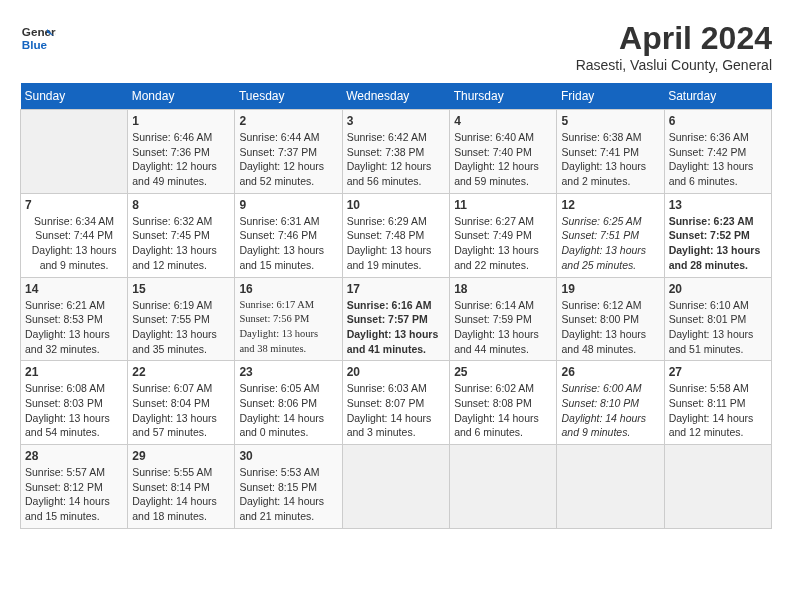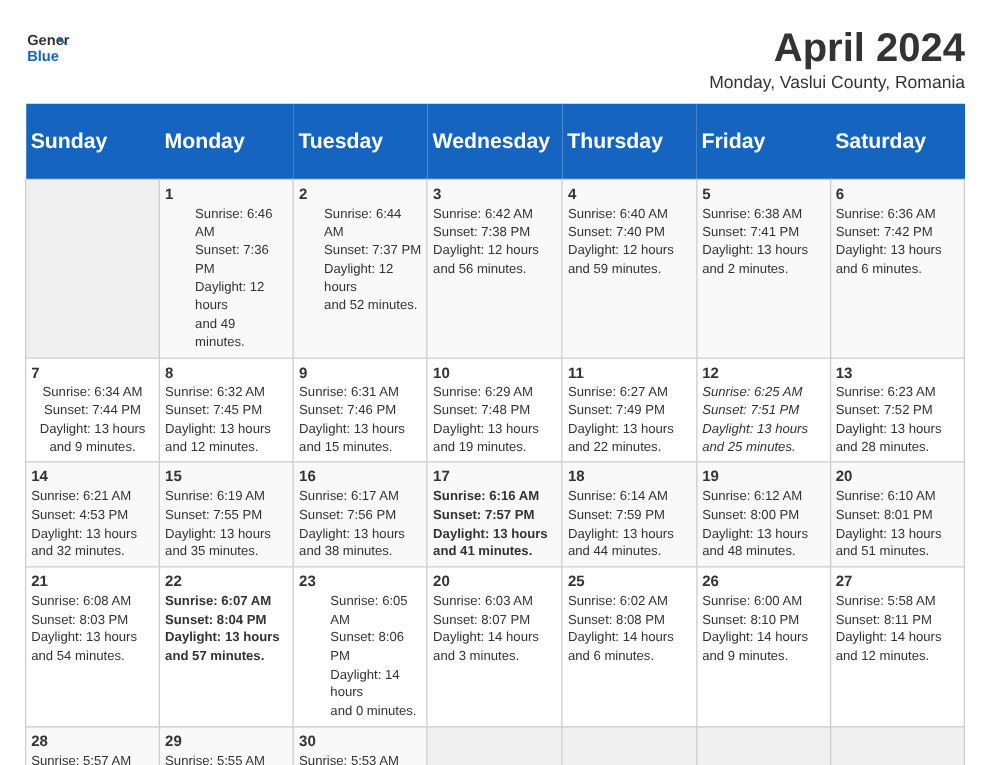--- a/index.html
+++ b/index.html
@@ -38,24 +38,24 @@
       color: #333;
     }
     table {
       width: 100%;
       border-collapse: collapse;
       font-size: 11px;
     }
     thead tr th {
       background-color: #1565c0;
       color: white;
-      padding: 20px 4px;
+      padding: 6px 4px;
       text-align: left;
-      font-size: 17px;
-      font-weight: bold;
+      font-size: 12px;
+      font-weight: normal;
     }
     tbody tr td {
       border: 1px solid #ccc;
       vertical-align: top;
       padding: 4px;
       width: 108px;
       min-height: 80px;
     }
     tbody tr:nth-child(odd) td {
       background: #f9f9f9;
@@ -84,49 +84,49 @@
 <div class="header">
   <div class="logo">
     <svg class="logo-icon" viewBox="0 0 40 40">
       <text x="2" y="18" font-size="13" font-weight="bold" fill="#333">General</text>
       <text x="2" y="32" font-size="13" font-weight="bold" fill="#1565c0">Blue</text>
       <polygon points="30,10 38,18 30,14" fill="#1565c0"></polygon>
     </svg>
   </div>
   <div class="title-area">
     <div class="main-title">April 2024</div>
-    <div class="subtitle">Monday, Vaslui County, Romania</div>
+    <div class="subtitle">Rasesti, Vaslui County, General</div>
   </div>
 </div>
 
 <table>
   <thead>
     <tr>
     <th>Sunday</th>
         <th>Monday</th>
         <th>Tuesday</th>
         <th>Wednesday</th>
         <th>Thursday</th>
         <th>Friday</th>
         <th>Saturday</th>
       </tr>
   </thead>
   <tbody id="calendar-body">
   <tr>
         <td class="empty-cell"></td>
         <td>
           <div class="day-num">1</div>
-          <div class="day-info" style="white-space: pre-line; margin-left: 24px;">Sunrise: 6:46 AM
+          <div class="day-info" style="white-space: pre-line;">Sunrise: 6:46 AM
 Sunset: 7:36 PM
 Daylight: 12 hours
 and 49 minutes.</div>
         </td>
         <td>
           <div class="day-num">2</div>
-          <div class="day-info" style="white-space: pre-line; margin-left: 20px;">Sunrise: 6:44 AM
+          <div class="day-info" style="white-space: pre-line;">Sunrise: 6:44 AM
 Sunset: 7:37 PM
 Daylight: 12 hours
 and 52 minutes.</div>
         </td>
         <td>
           <div class="day-num">3</div>
           <div class="day-info" style="white-space: pre-line;">Sunrise: 6:42 AM
 Sunset: 7:38 PM
 Daylight: 12 hours
 and 56 minutes.</div>
@@ -191,44 +191,44 @@
         </td>
         <td>
           <div class="day-num">12</div>
           <div class="day-info" style="white-space: pre-line; font-style: italic;">Sunrise: 6:25 AM
 Sunset: 7:51 PM
 Daylight: 13 hours
 and 25 minutes.</div>
         </td>
         <td>
           <div class="day-num">13</div>
-          <div class="day-info" style="white-space: pre-line;">Sunrise: 6:23 AM
+          <div class="day-info" style="white-space: pre-line; font-weight: bold;">Sunrise: 6:23 AM
 Sunset: 7:52 PM
 Daylight: 13 hours
 and 28 minutes.</div>
         </td>
       </tr>
       <tr>
         <td>
           <div class="day-num">14</div>
           <div class="day-info" style="white-space: pre-line;">Sunrise: 6:21 AM
-Sunset: 4:53 PM
+Sunset: 8:53 PM
 Daylight: 13 hours
 and 32 minutes.</div>
         </td>
         <td>
           <div class="day-num">15</div>
           <div class="day-info" style="white-space: pre-line;">Sunrise: 6:19 AM
 Sunset: 7:55 PM
 Daylight: 13 hours
 and 35 minutes.</div>
         </td>
         <td>
           <div class="day-num">16</div>
-          <div class="day-info" style="white-space: pre-line;">Sunrise: 6:17 AM
+          <div class="day-info" style="white-space: pre-line; font-family: Liberation Serif, serif;">Sunrise: 6:17 AM
 Sunset: 7:56 PM
 Daylight: 13 hours
 and 38 minutes.</div>
         </td>
         <td>
           <div class="day-num">17</div>
           <div class="day-info" style="white-space: pre-line; font-weight: bold;">Sunrise: 6:16 AM
 Sunset: 7:57 PM
 Daylight: 13 hours
 and 41 minutes.</div>
@@ -258,49 +258,49 @@
       <tr>
         <td>
           <div class="day-num">21</div>
           <div class="day-info" style="white-space: pre-line;">Sunrise: 6:08 AM
 Sunset: 8:03 PM
 Daylight: 13 hours
 and 54 minutes.</div>
         </td>
         <td>
           <div class="day-num">22</div>
-          <div class="day-info" style="white-space: pre-line; font-weight: bold;">Sunrise: 6:07 AM
+          <div class="day-info" style="white-space: pre-line;">Sunrise: 6:07 AM
 Sunset: 8:04 PM
 Daylight: 13 hours
 and 57 minutes.</div>
         </td>
         <td>
           <div class="day-num">23</div>
-          <div class="day-info" style="white-space: pre-line; margin-left: 25px;">Sunrise: 6:05 AM
+          <div class="day-info" style="white-space: pre-line;">Sunrise: 6:05 AM
 Sunset: 8:06 PM
 Daylight: 14 hours
 and 0 minutes.</div>
         </td>
         <td>
           <div class="day-num">20</div>
           <div class="day-info" style="white-space: pre-line;">Sunrise: 6:03 AM
 Sunset: 8:07 PM
 Daylight: 14 hours
 and 3 minutes.</div>
         </td>
         <td>
           <div class="day-num">25</div>
           <div class="day-info" style="white-space: pre-line;">Sunrise: 6:02 AM
 Sunset: 8:08 PM
 Daylight: 14 hours
 and 6 minutes.</div>
         </td>
         <td>
           <div class="day-num">26</div>
-          <div class="day-info" style="white-space: pre-line;">Sunrise: 6:00 AM
+          <div class="day-info" style="white-space: pre-line; font-style: italic;">Sunrise: 6:00 AM
 Sunset: 8:10 PM
 Daylight: 14 hours
 and 9 minutes.</div>
         </td>
         <td>
           <div class="day-num">27</div>
           <div class="day-info" style="white-space: pre-line;">Sunrise: 5:58 AM
 Sunset: 8:11 PM
 Daylight: 14 hours
 and 12 minutes.</div>

